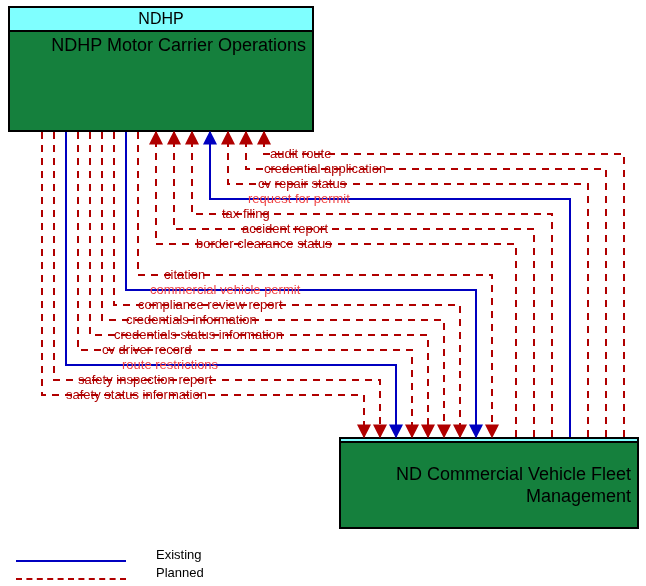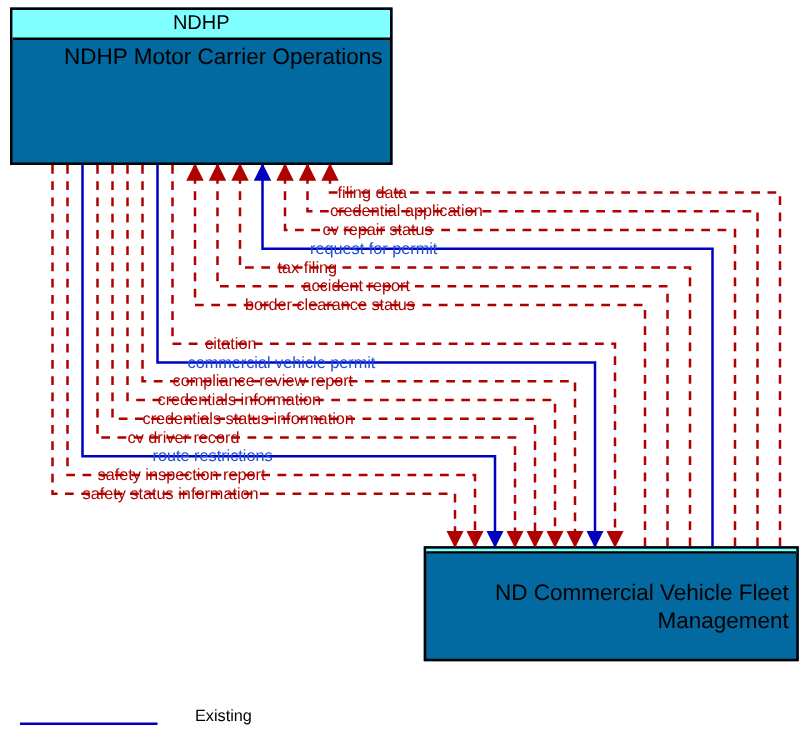--- a/index.html
+++ b/index.html
@@ -9,21 +9,21 @@
     height: 586px;
     background: #ffffff;
     font-family: Arial, Helvetica, sans-serif;
     font-size: 14px;
     color: #000;
     position: relative;
   }
   .node {
     position: absolute;
     border: 2px solid #000;
-    background: #0369a1;
+    background: #15803d;
     box-sizing: border-box;
   }
   .node-header {
     background: #7FFFFF;
     border-bottom: 2px solid #000;
     text-align: center;
     font-size: 16px;
     line-height: 20px;
     padding: 1px 4px;
   }
@@ -32,21 +32,21 @@
     font-size: 18px;
     line-height: 22px;
     padding: 2px 6px;
   }
   .flow-label {
     position: absolute;
     font-size: 13px;
     white-space: nowrap;
     line-height: 14px;
   }
-  .flow-label.blue { color: #1d4ed8; }
+  .flow-label.blue { color: #ef4444; }
   .flow-label.red  { color: #b00000; }
   svg.wires {
     position: absolute;
     left: 0; top: 0;
     width: 646px; height: 586px;
     pointer-events: none;
   }
   .legend {
     position: absolute;
     left: 16px;
@@ -103,21 +103,21 @@
       <path d="M 114 132 L 114 305 L 460 305 L 460 437" fill="none" stroke="#b00000" stroke-width="2" stroke-dasharray="7,6" marker-end="url(#arrow-red)"></path>
       <path d="M 102 132 L 102 320 L 444 320 L 444 437" fill="none" stroke="#b00000" stroke-width="2" stroke-dasharray="7,6" marker-end="url(#arrow-red)"></path>
       <path d="M 90 132 L 90 335 L 428 335 L 428 437" fill="none" stroke="#b00000" stroke-width="2" stroke-dasharray="7,6" marker-end="url(#arrow-red)"></path>
       <path d="M 78 132 L 78 350 L 412 350 L 412 437" fill="none" stroke="#b00000" stroke-width="2" stroke-dasharray="7,6" marker-end="url(#arrow-red)"></path>
       <path d="M 66 132 L 66 365 L 396 365 L 396 437" fill="none" stroke="#0000c0" stroke-width="2" marker-end="url(#arrow-blue)"></path>
       <path d="M 54 132 L 54 380 L 380 380 L 380 437" fill="none" stroke="#b00000" stroke-width="2" stroke-dasharray="7,6" marker-end="url(#arrow-red)"></path>
       <path d="M 42 132 L 42 395 L 364 395 L 364 437" fill="none" stroke="#b00000" stroke-width="2" stroke-dasharray="7,6" marker-end="url(#arrow-red)"></path>
     </g>
 </svg>
 
-<span class="flow-label red" style="left:270px; top:147px;">filing data</span>
+<span class="flow-label red" style="left:270px; top:147px;">audit route</span>
 <span class="flow-label red" style="left:264px; top:162px;">credential application</span>
 <span class="flow-label red" style="left:258px; top:177px;">cv repair status</span>
 <span class="flow-label blue" style="left:248px; top:192px;">request for permit</span>
 <span class="flow-label red" style="left:222px; top:207px;">tax filing</span>
 <span class="flow-label red" style="left:210px; top:222px;margin-left:32px;">accident report</span>
 <span class="flow-label red" style="left:196px; top:237px;">border clearance status</span>
 
 <span class="flow-label red" style="left:164px; top:268px;">citation</span>
 <span class="flow-label blue" style="left:150px; top:283px;">commercial vehicle permit</span>
 <span class="flow-label red" style="left:138px; top:298px;">compliance review report</span>
@@ -126,13 +126,17 @@
 <span class="flow-label red" style="left:102px; top:343px;">cv driver record</span>
 <span class="flow-label blue" style="left:90px;  top:358px;margin-left:32px;">route restrictions</span>
 <span class="flow-label red" style="left:78px;  top:373px;">safety inspection report</span>
 <span class="flow-label red" style="left:66px;  top:388px;">safety status information</span>
 
 <div class="legend">
   <div class="legend-row">
     <span class="legend-line solid"></span>
     <span>Existing</span>
   </div>
+  <div class="legend-row">
+    <span class="legend-line dashed"></span>
+    <span>Planned</span>
+  </div>
 </div>
 
 </body></html>

